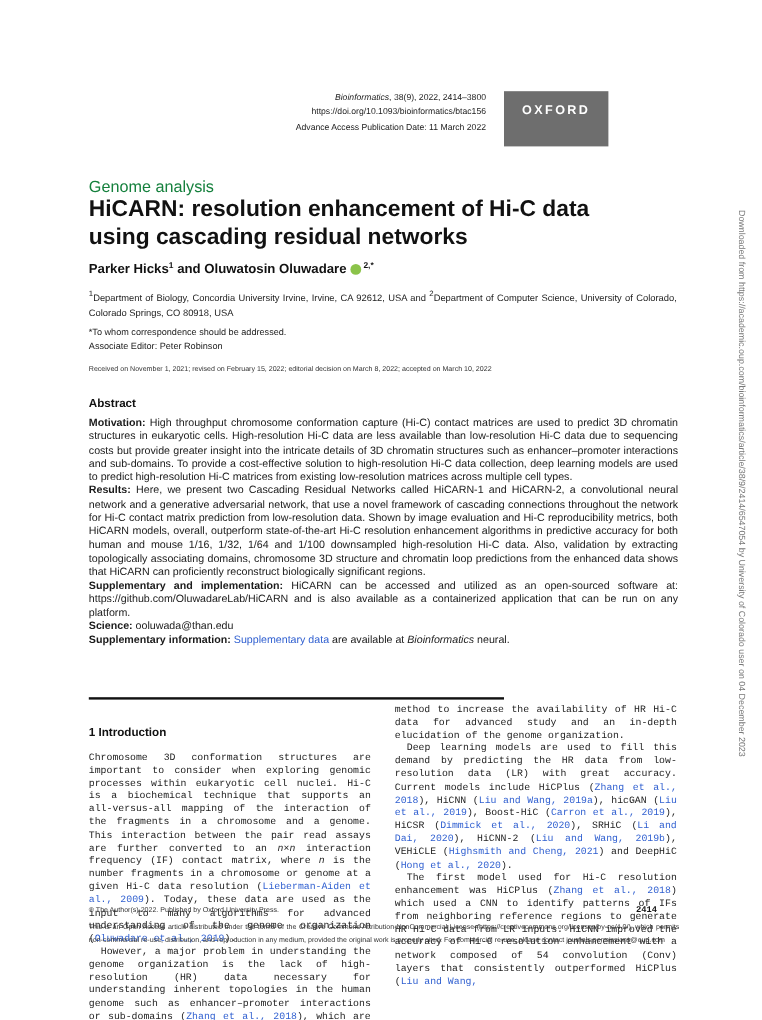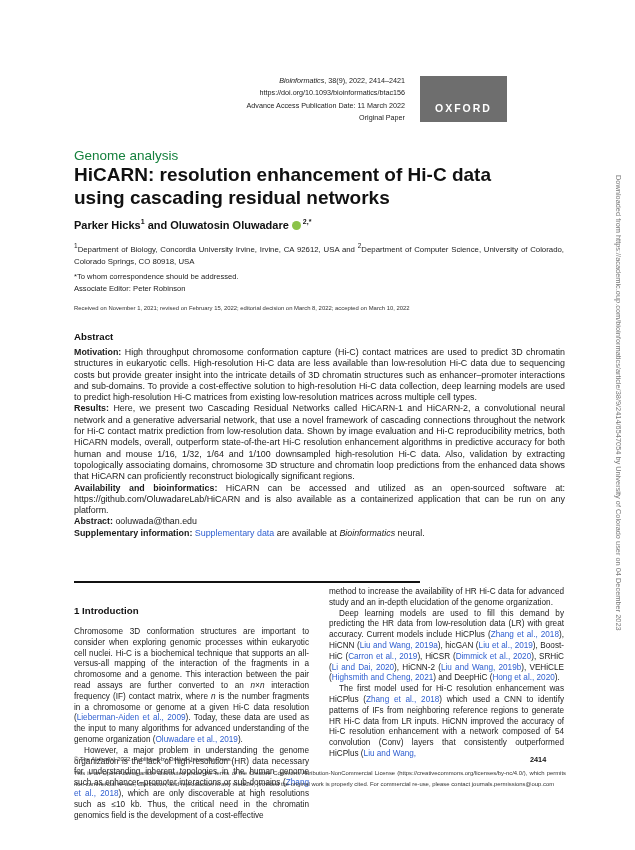--- a/index.html
+++ b/index.html
@@ -1,24 +1,24 @@
 <!DOCTYPE html>
 <html><head>
 <meta charset="utf-8">
 <style>
   html, body { margin:0; padding:0; background:#ffffff; }
   body { width:635px; height:850px; position:relative; overflow:hidden; color:#1a1a1a; }
   .sans { font-family:"Liberation Sans", sans-serif; }
-  .serif { font-family:Liberation Sans, sans-serif; }
+  .serif { font-family:Liberation Mono, monospace; }
   .abs { position:absolute; }
 
   
   .meta { right:230px; top:75px; text-align:right; font-size:7.2px; line-height:12.3px; color:#222; width:300px; }
   .meta .journal { font-style:italic; }
-  .oxford { left:420px; top:76px; width:87px; height:46px; background:#6e6e6e; color:#fff; display:flex; align-items:flex-end; justify-content:center; padding-bottom:0; box-sizing:border-box; }
+  .oxford { left:420px; top:76px; width:87px; height:46px; background:#6e6e6e; color:#fff; display:flex; align-items:flex-end; justify-content:center; padding-bottom:16px; box-sizing:border-box; }
   .oxford span { font-size:10.5px; letter-spacing:2px; font-weight:bold; margin-bottom:8px; }
 
   .section-label { left:74px; top:148px; font-size:13.5px; color:#15803d; }
   .title { left:74px; top:163px; width:470px; font-size:19px; font-weight:bold; line-height:23px; color:#111; }
   .authors { left:74px; top:218px; font-size:11px; font-weight:bold; color:#111; }
   .authors sup { font-size:7px; }
   .orcid { display:inline-block; width:9px; height:9px; border-radius:50%; background:#8bc34a; vertical-align:-1px; margin:0 2px 0 3px; }
   .affil { left:74px; top:240px; width:490px; font-size:7.8px; line-height:12.4px; color:#222; text-align:justify; }
   .corr { left:74px; top:271px; font-size:7.6px; line-height:12.4px; color:#222; }
   .received { left:74px; top:305px; font-size:5.9px; color:#333; }
@@ -42,24 +42,23 @@
   .footer-copy { left:74px; top:756px; font-size:5.9px; color:#333; }
   .pageno { left:530px; top:755px; font-size:7.3px; font-weight:bold; color:#111; }
   .footer-lic { left:74px; top:768px; width:492px; font-size:5.9px; line-height:10.8px; color:#333; text-align:justify; }
 
   .vertical { left:614px; top:175px; font-size:7.4px; color:#777; writing-mode:vertical-rl; white-space:nowrap; }
 </style>
 </head>
 <body>
 
 <div class="abs meta sans">
-  <div><span class="journal">Bioinformatics</span><span>, 38(9), 2022, 2414–2421</span></div>
+  <div><span class="journal">Bioinformatics</span><span>, 38(9), 2022, 2414–3800</span></div>
   <div>https://doi.org/10.1093/bioinformatics/btac156</div>
   <div>Advance Access Publication Date: 11 March 2022</div>
-  <div>Original Paper</div>
 </div>
 <div class="abs oxford sans">
   <span>OXFORD</span>
 </div>
 
 <div class="abs section-label sans">Genome analysis</div>
 <div class="abs title sans">HiCARN: resolution enhancement of Hi-C data using cascading residual networks</div>
 <div class="abs authors sans">
   <span>Parker Hicks</span><sup>1</sup><span> and </span><span>Oluwatosin Oluwadare</span><span class="orcid"></span><sup>2,*</sup>
 </div>
@@ -69,22 +68,22 @@
 <div class="abs corr sans">
   <div>*To whom correspondence should be addressed.</div>
   <div>Associate Editor: Peter Robinson</div>
 </div>
 <div class="abs received sans">Received on November 1, 2021; revised on February 15, 2022; editorial decision on March 8, 2022; accepted on March 10, 2022</div>
 
 <div class="abs abstract-head sans">Abstract</div>
 <div class="abs abstract sans">
   <p><b>Motivation:</b><span> High throughput chromosome conformation capture (Hi-C) contact matrices are used to predict 3D chromatin structures in eukaryotic cells. High-resolution Hi-C data are less available than low-resolution Hi-C data due to sequencing costs but provide greater insight into the intricate details of 3D chromatin structures such as enhancer–promoter interactions and sub-domains. To provide a cost-effective solution to high-resolution Hi-C data collection, deep learning models are used to predict high-resolution Hi-C matrices from existing low-resolution matrices across multiple cell types.</span></p>
   <p><b>Results:</b><span> Here, we present two Cascading Residual Networks called HiCARN-1 and HiCARN-2, a convolutional neural network and a generative adversarial network, that use a novel framework of cascading connections throughout the network for Hi-C contact matrix prediction from low-resolution data. Shown by image evaluation and Hi-C reproducibility metrics, both HiCARN models, overall, outperform state-of-the-art Hi-C resolution enhancement algorithms in predictive accuracy for both human and mouse 1/16, 1/32, 1/64 and 1/100 downsampled high-resolution Hi-C data. Also, validation by extracting topologically associating domains, chromosome 3D structure and chromatin loop predictions from the enhanced data shows that HiCARN can proficiently reconstruct biologically significant regions.</span></p>
-  <p><b>Availability and bioinformatics:</b><span> HiCARN can be accessed and utilized as an open-sourced software at: https://github.com/OluwadareLab/HiCARN and is also available as a containerized application that can be run on any platform.</span></p>
-  <p><b>Abstract:</b><span> ooluwada@than.edu</span></p>
+  <p><b>Supplementary and implementation:</b><span> HiCARN can be accessed and utilized as an open-sourced software at: https://github.com/OluwadareLab/HiCARN and is also available as a containerized application that can be run on any platform.</span></p>
+  <p><b>Science:</b><span> ooluwada@than.edu</span></p>
   <p><b>Supplementary information:</b> <span class="link">Supplementary data</span><span> are available at </span><i>Bioinformatics</i><span> neural.</span></p>
 </div>
 
 <div class="abs rule"></div>
 
 <div class="abs intro-head sans">1 Introduction</div>
 <div class="abs col col-left serif">
   <p><span>Chromosome 3D conformation structures are important to consider when exploring genomic processes within eukaryotic cell nuclei. Hi-C is a biochemical technique that supports an all-versus-all mapping of the interaction of the fragments in a chromosome and a genome. This interaction between the pair read assays are further converted to an </span><i>n×n</i><span> interaction frequency (IF) contact matrix, where </span><i>n</i><span> is the number fragments in a chromosome or genome at a given Hi-C data resolution (</span><span class="cite">Lieberman-Aiden et al., 2009</span><span>). Today, these data are used as the input to many algorithms for advanced understanding of the genome organization (</span><span class="cite">Oluwadare et al., 2019</span><span>).</span></p>
   <p class="ind"><span>However, a major problem in understanding the genome organization is the lack of high-resolution (HR) data necessary for understanding inherent topologies in the human genome such as enhancer–promoter interactions or sub-domains (</span><span class="cite">Zhang et al., 2018</span><span>), which are only discoverable at high resolutions such as ≤10 kb. Thus, the critical need in the chromatin genomics field is the development of a cost-effective</span></p>
 </div>

